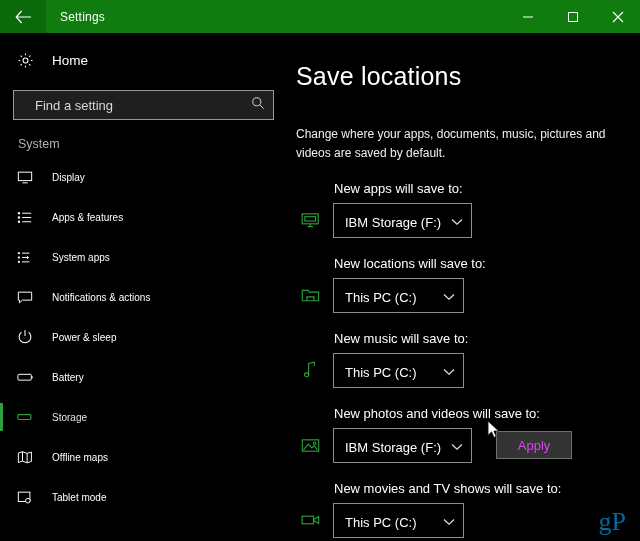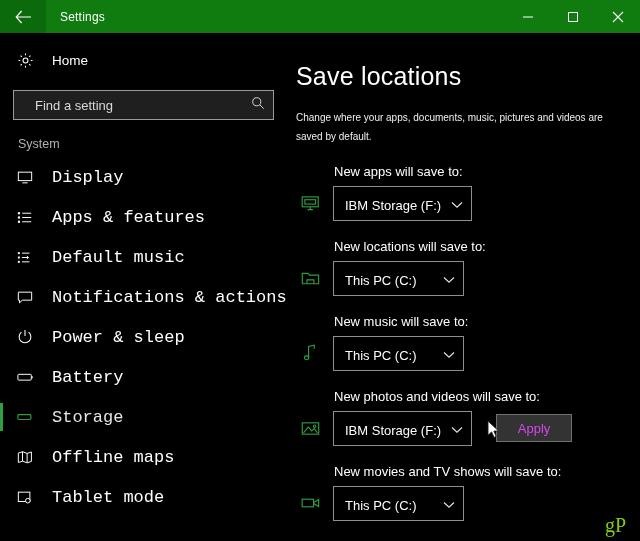--- a/index.html
+++ b/index.html
@@ -107,24 +107,23 @@
     align-items: center;
     height: 40px;
     padding-left: 17px;
   }
   .nav-item .ico {
     width: 30px;
     display: flex; align-items: center; justify-content: flex-start;
   }
   .nav-item .lbl {
     color: #ffffff;
-    font-size: 17px;
+    font-size: 10px;
     padding-left: 5px;
     white-space: nowrap;
-    font-family: Liberation Mono, monospace;
   }
   .nav-item.selected .lbl { color: #e5e5e5; }
   .nav-item.selected::before {
     content: "";
     position: absolute;
     left: 0; top: 6px;
     width: 3px; height: 28px;
     background: #2f9e3f;
   }
 
@@ -137,23 +136,23 @@
   }
   .page-title {
     color: #ffffff;
     font-size: 25px;
     font-weight: normal;
     letter-spacing: .2px;
     line-height: 1.1;
   }
   .page-desc {
     color: #f0f0f0;
-    font-size: 10px;
+    font-size: 12px;
     line-height: 19px;
-    margin-top: 17px;
+    margin-top: 34px;
     max-width: 325px;
   }
 
   .group { margin-top: 18px; }
   .group-label {
     color: #ffffff;
     font-size: 13px;
     padding-left: 38px;
     margin-bottom: 7px;
   }
@@ -198,23 +197,23 @@
   }
 
   .cursor {
     position: absolute;
     left: 487px; top: 420px;
     pointer-events: none;
   }
   .watermark {
     position: absolute;
     right: 14px; bottom: 6px;
-    color: #84cc16;
+    color: #0369a1;
     font-family: "Liberation Serif", serif;
-    font-size: 20px;
+    font-size: 26px;
     line-height: 1;
   }
 </style>
 </head>
 <body>
 
 <div id="app">
 
   <div class="titlebar">
     <div class="back-btn">
@@ -310,21 +309,21 @@
               <rect x="1" y="6.9" width="2.2" height="2.2"></rect>
               <rect x="1" y="11.8" width="2.2" height="2.2"></rect>
             </g>
             <g fill="none" stroke="#ffffff" stroke-width="1.1">
               <path d="M5.6 3.1 H14"></path>
               <path d="M5.6 8 H12.5 M11 6.3 L13 8 L11 9.7"></path>
               <path d="M5.6 12.9 H14"></path>
             </g>
           </svg>
         </span>
-        <span class="lbl">Default music</span>
+        <span class="lbl">System apps</span>
       </div>
 
       <div class="nav-item">
         <span class="ico">
           <svg width="16" height="15" viewBox="0 0 18 16">
             <path d="M1.5 2 H16.5 V11 H6 L2.8 14 V11 H1.5 Z" fill="none" stroke="#ffffff" stroke-width="1.1"></path>
           </svg>
         </span>
         <span class="lbl">Notifications &amp; actions</span>
       </div>

